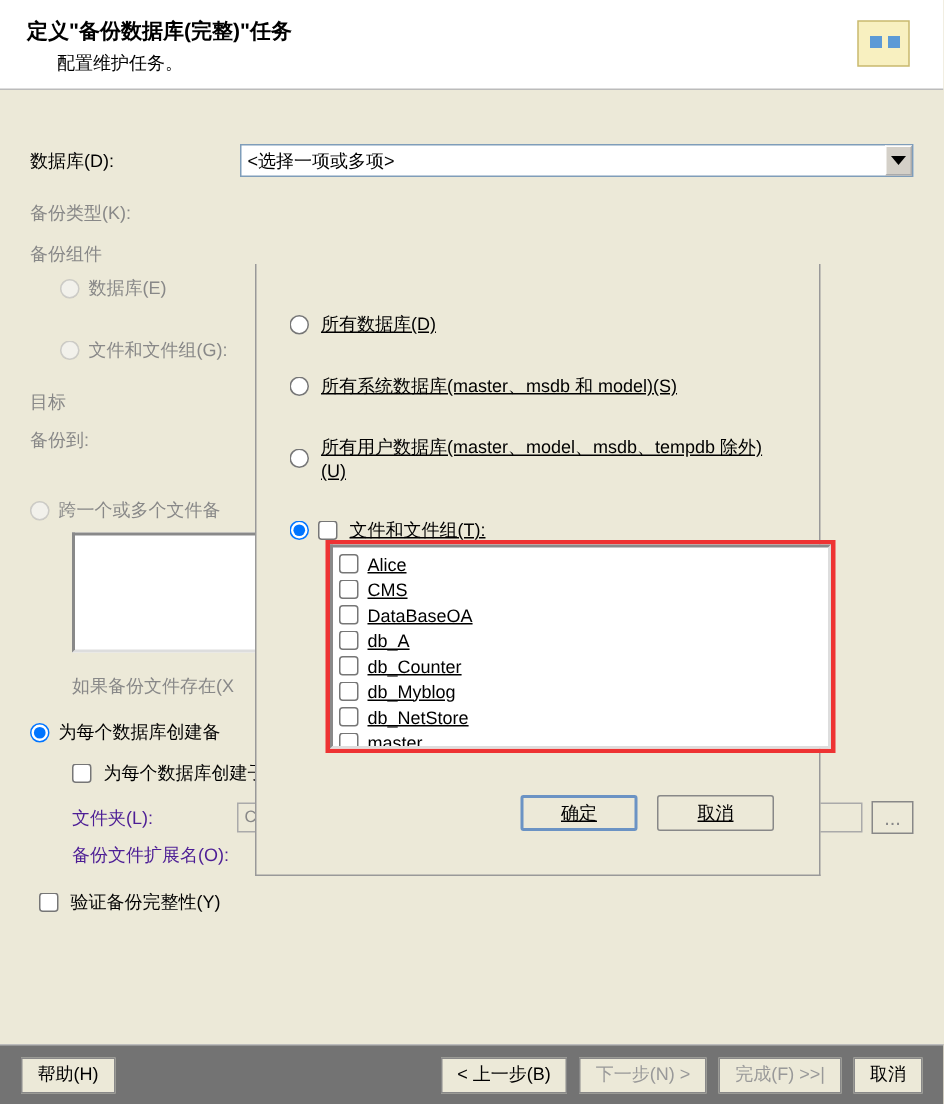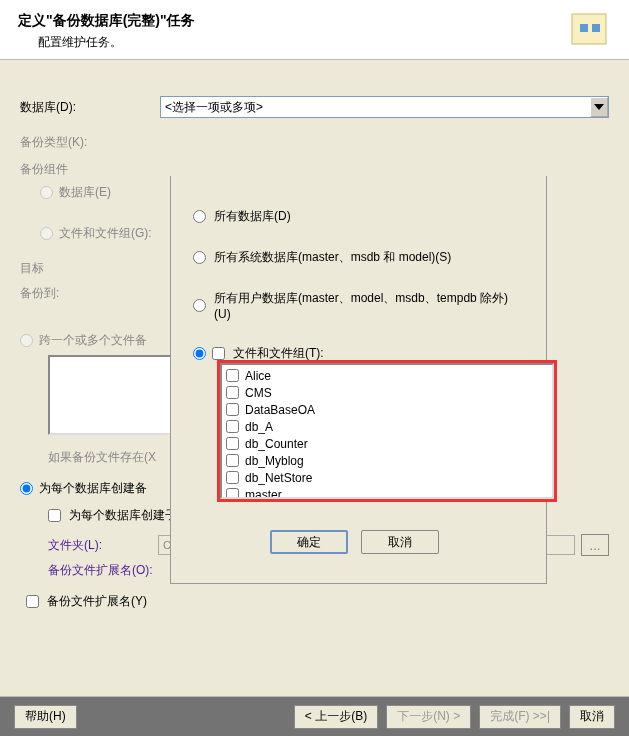--- a/index.html
+++ b/index.html
@@ -11,30 +11,30 @@
 .body { padding: 18px 20px 0; position: relative; margin-top: 18px; }
 .row { display: flex; align-items: center; margin-bottom: 10px; }
 .lbl { width: 140px; color: #000; }
 .lbl.disabled, .disabled { color: #888; }
 .dropdown { flex: 1; height: 22px; border: 1px solid #7f9db9; background: #fff; display: flex; align-items: center; padding: 0 4px; position: relative; }
 .dropdown-btn { position: absolute; right: 0; top: 0; width: 18px; height: 20px; background: #d4d0c8; border: 1px outset #fff; }
 .dropdown-btn svg { position: absolute; left: 3px; top: 6px; }
 .radio-row { display: flex; align-items: center; margin: 6px 0 6px 20px; }
 .radio-row input { margin-right: 6px; }
 .section { margin-top: 8px; }
-.overlay { position: absolute; left: 170px; top: 98px; width: 377px; height: 408px; background: #ece9d8; border: 1px solid #999; border-top: none; z-index: 10; }
+.overlay { position: absolute; left: 170px; top: 98px; width: 377px; height: 408px; background: #ece9d8; border: 1px solid #999; border-top: none; z-index: 10; text-decoration: underline; }
 .overlay-inner { padding: 18px 22px 12px; }
 .o-radio { display: flex; align-items: center; margin: 14px 0 24px; }
 .o-radio input[type=radio] { margin-right: 8px; }
 .o-radio input[type=checkbox] { margin-right: 8px; }
 .db-list-wrap { border: 3px solid #e33; margin-left: 24px; margin-top: -8px; position: relative; width: 340px; }
 .db-list { background: #fff; border: 2px inset #ddd; height: 136px; overflow-y: scroll; padding: 2px 4px; }
 .db-item { display: flex; align-items: center; height: 17px; }
 .db-item input { margin-right: 6px; }
-.overlay-btns { display: flex; justify-content: center; gap: 13px; margin-top: 28px; padding-right: 8px; }
+.overlay-btns { display: flex; justify-content: flex-end; gap: 13px; margin-top: 28px; padding-right: 8px; }
 .btn { width: 78px; height: 24px; background: #ece9d8; border: 1px solid #888; border-radius: 2px; cursor: pointer; font-family: inherit; font-size: 12px; }
 .btn.default { border: 2px solid #6b93c4; }
 .textarea { background: #fff; border: 2px inset #ddd; width: 430px; height: 80px; margin-left: 28px; }
 .chk-row { display: flex; align-items: center; margin: 10px 0 10px 28px; }
 .chk-row input { margin-right: 8px; }
 .folder-row { display: flex; align-items: center; margin: 6px 0 6px 28px; }
 .folder-row .flbl { width: 110px; color: #4c1d95; }
 .folder-input { flex: 1; height: 20px; border: 1px solid #aaa; background: #ece9d8; color: #888; padding: 2px 4px; font-size: 11px; }
 .browse-btn { width: 28px; height: 22px; margin-left: 6px; background: #ece9d8; border: 1px solid #888; color: #888; }
 .ext-input { width: 60px; height: 20px; border: 1px solid #aaa; background: #ece9d8; color: #888; padding: 2px 4px; margin-left: 370px; position: relative; }
@@ -112,21 +112,21 @@
     <input class="folder-input" disabled="" value="C:\Program Files\Microsoft SQL Server\MSSQL.2\MSSQL\Backup" style="">
     <button class="browse-btn">...</button>
   </div>
   <div class="folder-row">
     <div class="flbl">备份文件扩展名(O):</div>
   </div>
   <input class="ext-input" disabled="" style="margin-top: -26px; margin-left: 460px; display: block;" value="bak">
 
   <div class="chk-row" style="margin-left:6px; margin-top:14px">
     <input type="checkbox" style="">
-    <span>备份文件扩展名(Y)</span>
+    <span>验证备份完整性(Y)</span>
   </div>
 
   <div class="overlay">
     <div class="overlay-inner">
       <div class="o-radio">
         <input type="radio" name="dbsel" style="">
         <span>所有数据库(D)</span>
       </div>
       <div class="o-radio">
         <input type="radio" name="dbsel" style="">

